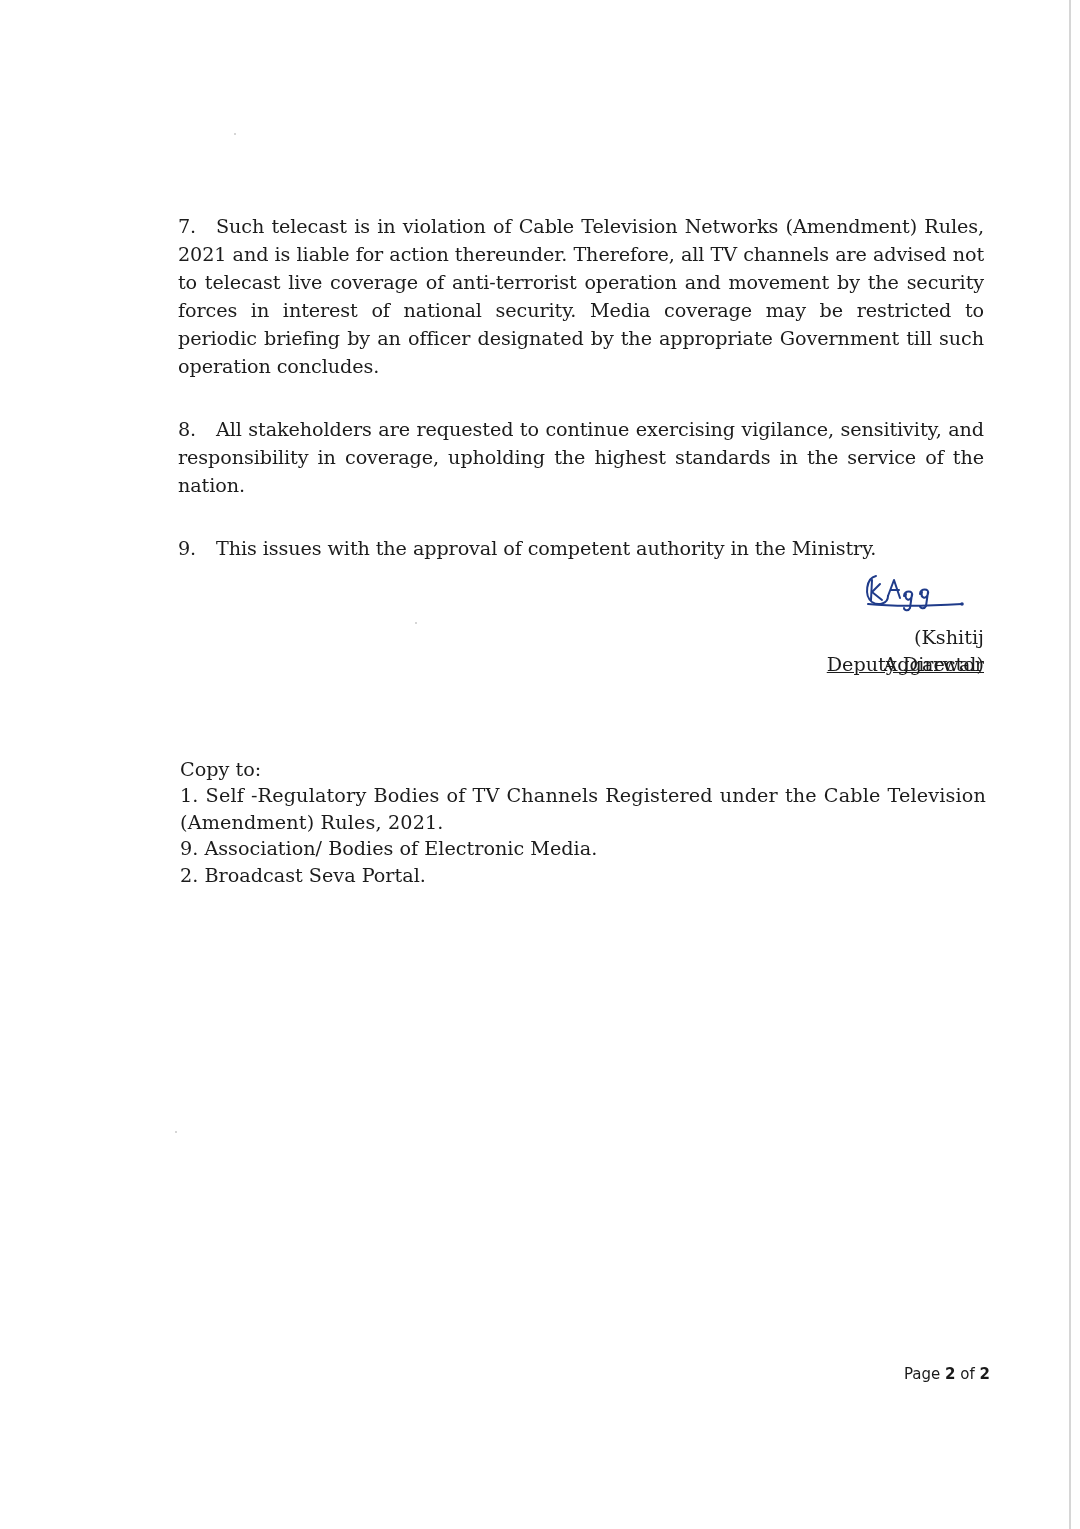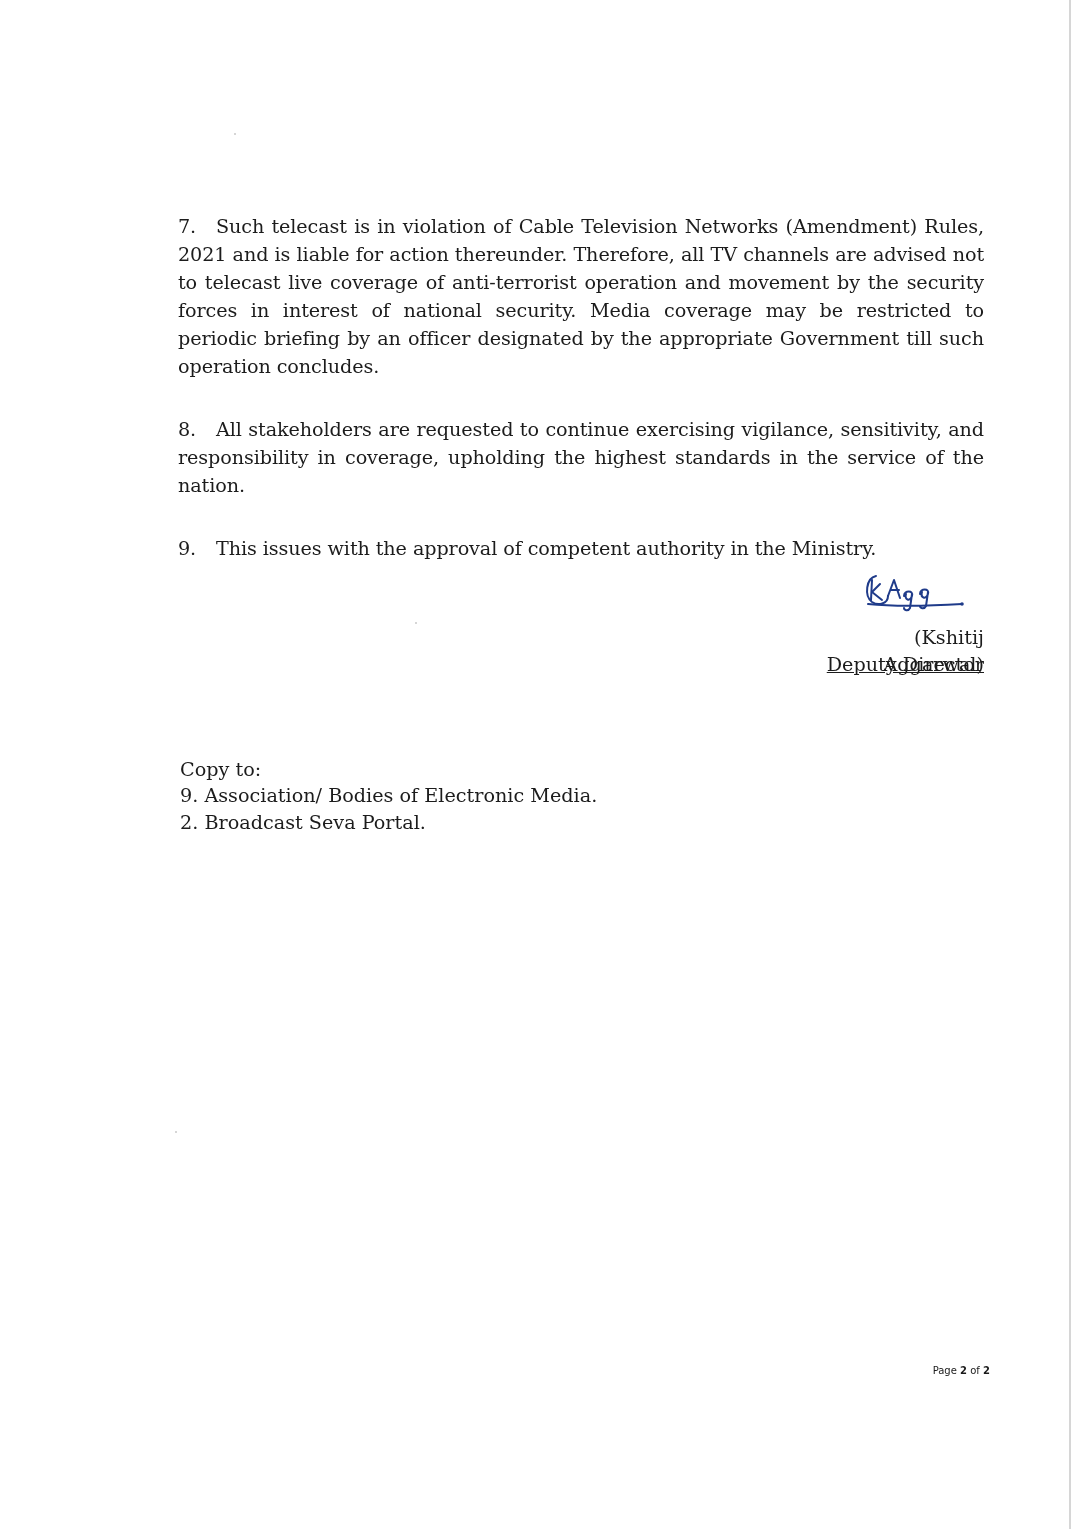--- a/index.html
+++ b/index.html
@@ -83,21 +83,21 @@
       letter-spacing: 0.15px;
     }
 
     .page-num {
       position: absolute;
       left: 880px;
       top: 1365px;
       width: 110px;
       text-align: right;
       font-family: "DejaVu Sans", "Liberation Sans", sans-serif;
-      font-size: 10px;
+      font-size: 15px;
       color: #1a1a1a;
     }
     .page-num b { font-weight: bold; }
 
     .speck {
       position: absolute;
       background: #c8c8c8;
       border-radius: 50%;
     }
   </style>
@@ -134,20 +134,21 @@
     <path d="M10 38 C30 40, 70 40, 104 38"></path>
   </g>
   <circle cx="104" cy="38" r="1.8" fill="#1f3b8a"></circle>
 </svg>
 
 <div class="sig-name">(Kshitij Aggarwal)</div>
 <div class="sig-title">Deputy Director</div>
 
 <div class="copy-block">
   <span class="copy-title">Copy to:</span>
+  <span class="copy-item copy-item-first">1. Self -Regulatory Bodies of TV Channels Registered under the Cable Television (Amendment) Rules, 2021.</span>
   <span class="copy-item">9. Association/ Bodies of Electronic Media.</span>
   <span class="copy-item">2. Broadcast Seva Portal.</span>
 </div>
 
 <div class="page-num">
   <span>Page</span>
   <b>2</b>
   <span>of</span>
   <b>2</b>
 </div>

